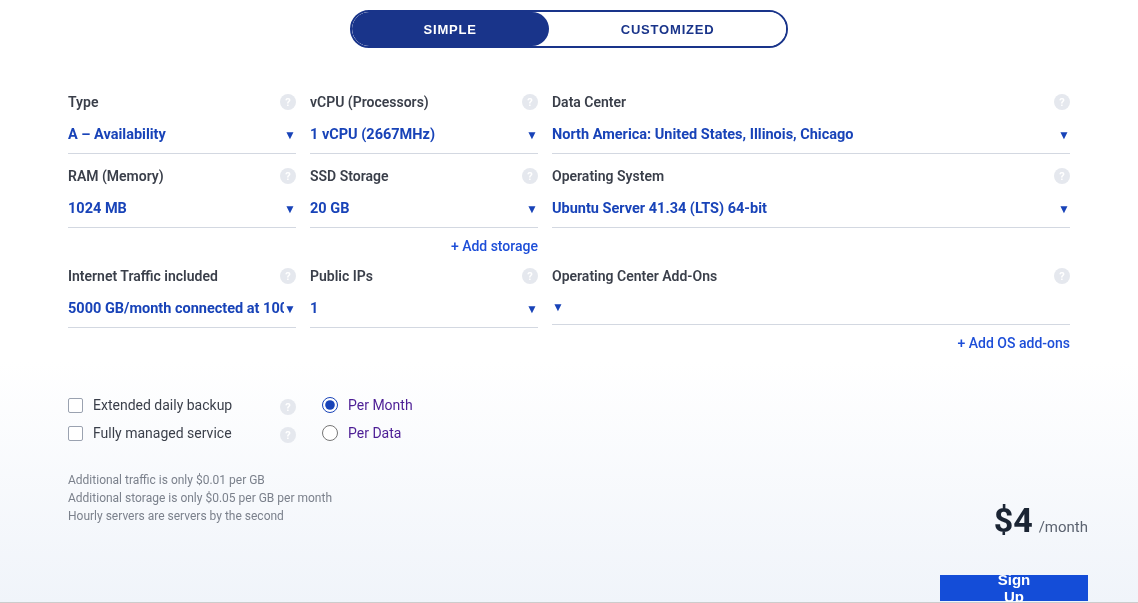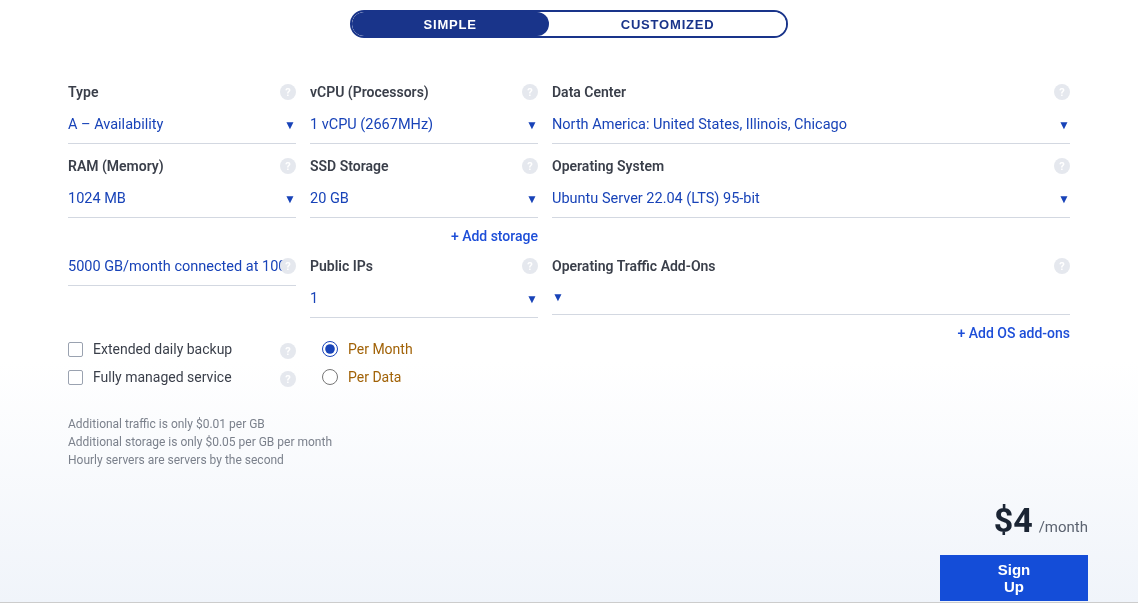--- a/index.html
+++ b/index.html
@@ -18,21 +18,21 @@
     .tab-switch {
       display: flex;
       justify-content: center;
       margin-bottom: 46px;
     }
     .tab-pill {
       display: flex;
       border: 2px solid #19348a;
       border-radius: 24px;
       overflow: hidden;
-      height: 28px;
+      height: 38px;
     }
     .tab-btn {
       padding: 0 72px;
       font-size: 13px;
       font-weight: 700;
       letter-spacing: 0.8px;
       border: none;
       cursor: pointer;
       display: flex;
       align-items: center;
@@ -81,21 +81,21 @@
       border-bottom: 1.5px solid #d3d8e1;
       padding-bottom: 10px;
       display: flex;
       align-items: center;
       justify-content: space-between;
       cursor: pointer;
     }
     .select-value {
       color: #1843b8;
       font-size: 14.5px;
-      font-weight: 400;
+      font-weight: 700;
       white-space: nowrap;
       overflow: hidden;
       text-overflow: clip;
       flex: 1;
       padding-right: 6px;
     }
     .chevron {
       color: #1843b8;
       font-size: 12px;
       flex-shrink: 0;
@@ -106,20 +106,21 @@
       text-align: right;
       display: block;
       margin-top: 10px;
       cursor: pointer;
       font-weight: 500;
     }
     .bottom-row {
       display: grid;
       grid-template-columns: 228px 228px 1fr;
       column-gap: 26px;
+      margin-top: 46px;
     }
     .checkbox-row {
       display: flex;
       align-items: center;
       margin-bottom: 12px;
       position: relative;
     }
     .checkbox-row input[type="checkbox"] {
       width: 15px;
       height: 15px;
@@ -146,21 +147,21 @@
     }
     .radio-row input[type="radio"] {
       width: 16px;
       height: 16px;
       margin-right: 10px;
       cursor: pointer;
       accent-color: #1843b8;
     }
     .radio-row label {
       font-size: 14px;
-      color: #a16207;
+      color: #4c1d95;
       cursor: pointer;
     }
     .footnotes {
       margin-top: 18px;
       font-size: 12px;
       color: #7b818c;
       line-height: 1.5;
     }
     .price-block {
       position: absolute;
@@ -182,21 +183,21 @@
       position: absolute;
       right: 50px;
       bottom: 1px;
       background: #144dd8;
       color: #fff;
       font-size: 15px;
       font-weight: 600;
       border: none;
       padding: 11px 48px;
       cursor: pointer;
-      height: 46px;
+      height: 26px;
       display: flex;
       align-items: center;
       width: 148px;
       justify-content: center;
     }
   </style>
 </head>
 <body>
 
 <div class="container">
@@ -251,44 +252,45 @@
         <span class="select-value">20 GB</span>
         <span class="chevron">▼</span>
       </div>
       <span class="add-link">+ Add storage</span>
     </div>
 
     <div class="field">
       <span class="field-label">Operating System</span>
       <span class="help-icon">?</span>
       <div class="select-box">
-        <span class="select-value">Ubuntu Server 22.04 (LTS) 95-bit</span>
-        <span class="chevron">▼</span>
-      </div>
-    </div>
-
-    <div class="field">
+        <span class="select-value">Ubuntu Server 41.34 (LTS) 64-bit</span>
+        <span class="chevron">▼</span>
+      </div>
+    </div>
+
+    <div class="field">
+      <span class="field-label">Internet Traffic included</span>
       <span class="help-icon">?</span>
       <div class="select-box">
         <span class="select-value">5000 GB/month connected at 100Mbit</span>
         <span class="chevron">▼</span>
       </div>
     </div>
 
     <div class="field">
       <span class="field-label">Public IPs</span>
       <span class="help-icon">?</span>
       <div class="select-box">
         <span class="select-value">1</span>
         <span class="chevron">▼</span>
       </div>
     </div>
 
     <div class="field">
-      <span class="field-label">Operating Traffic Add-Ons</span>
+      <span class="field-label">Operating Center Add-Ons</span>
       <span class="help-icon">?</span>
       <div class="select-box">
         <span class="chevron">▼</span>
       </div>
       <span class="add-link">+ Add OS add-ons</span>
     </div>
   </div>
 
   <div class="bottom-row">
     <div>

